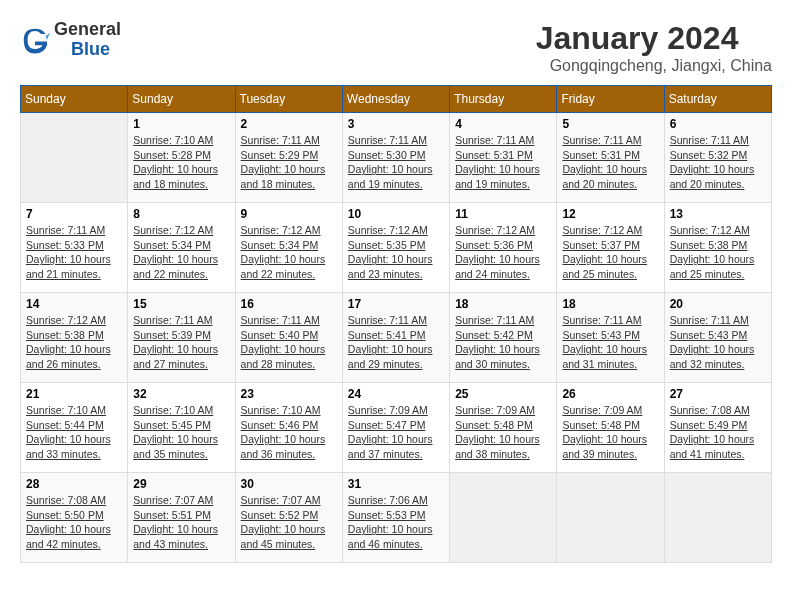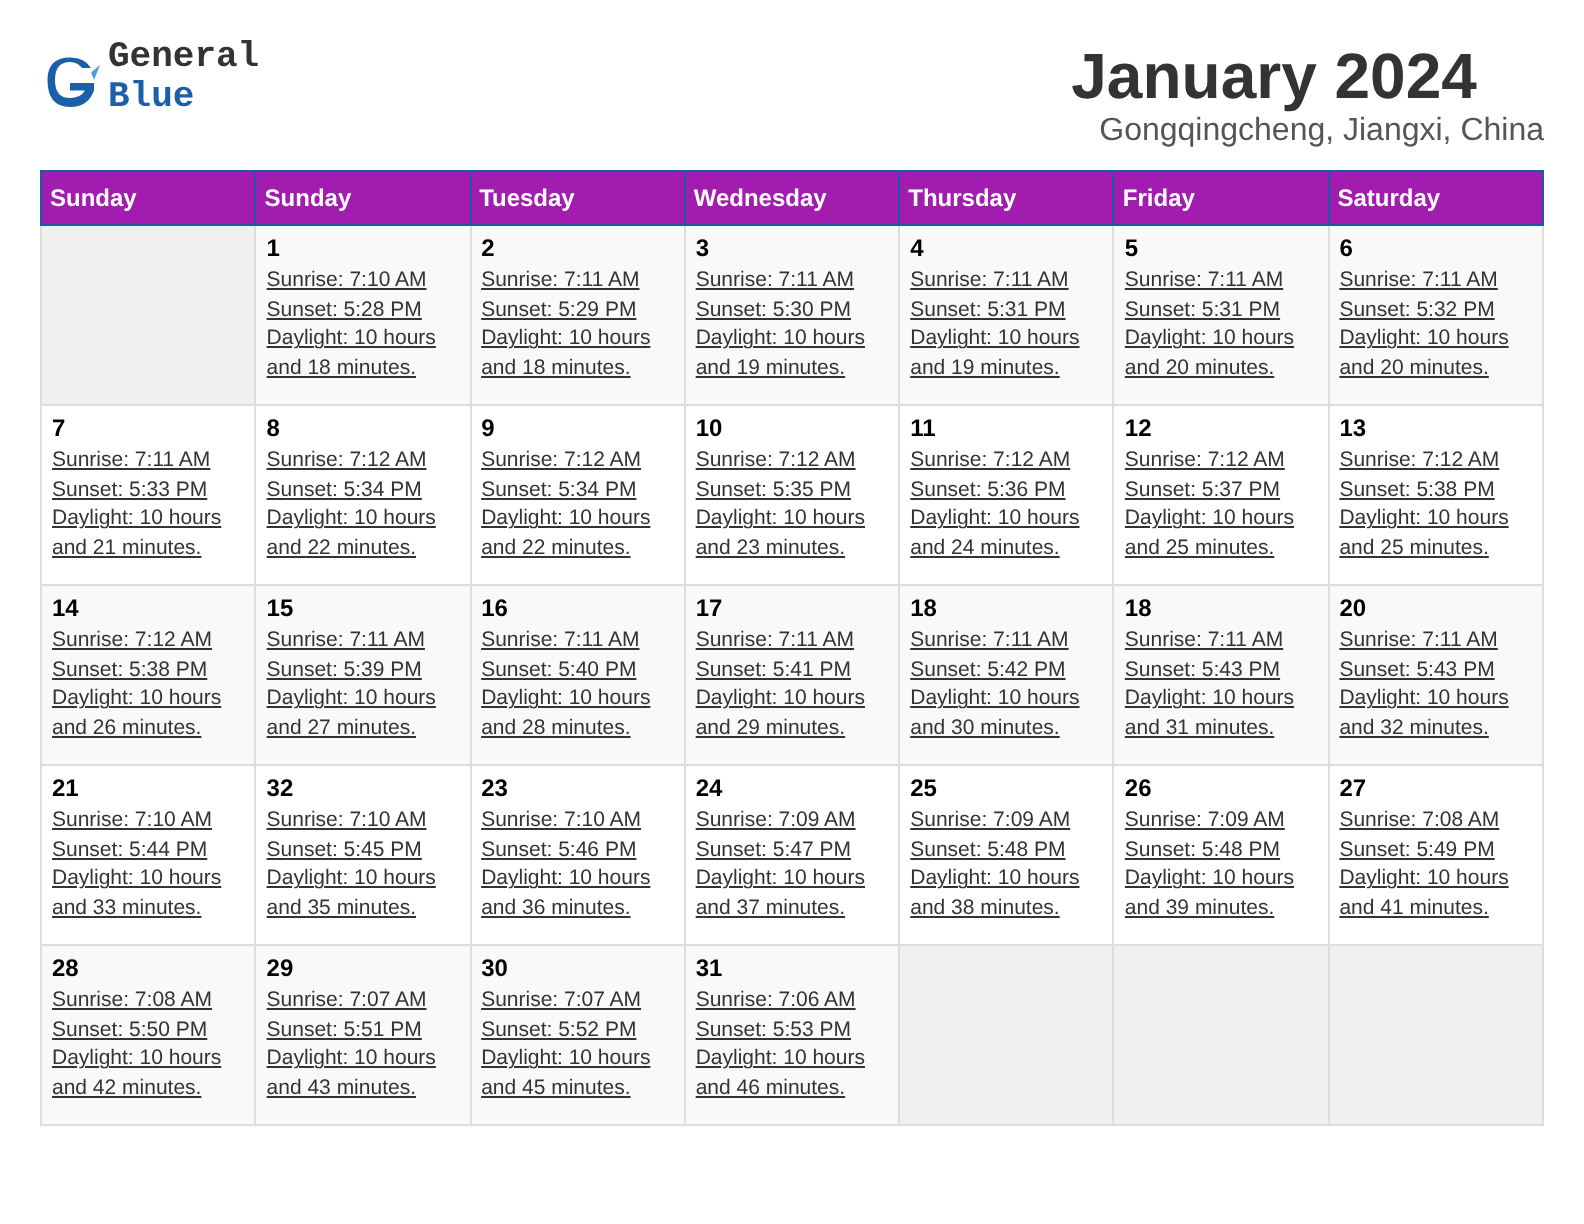--- a/index.html
+++ b/index.html
@@ -12,31 +12,30 @@
     }
     .header {
       display: flex;
       justify-content: space-between;
       align-items: flex-start;
       margin-bottom: 10px;
     }
     .logo {
       display: flex;
       align-items: center;
-      font-family: Liberation Mono, monospace;
     }
     .logo-text {
       display: flex;
       flex-direction: column;
       font-size: 18px;
       font-weight: bold;
       line-height: 1.1;
     }
     .logo-general { color: #333; }
-    .logo-blue { color: #1a5fa8; }
+    .logo-blue { color: #1a5fa8; margin-left: 17px; }
     .logo-icon {
       width: 30px;
       height: 30px;
       margin-right: 4px;
     }
     .title-area {
       text-align: left;
     }
     .month-title {
       font-size: 32px;
@@ -47,26 +46,26 @@
       font-size: 16px;
       color: #555;
       margin-left: 14px;
     }
     table {
       width: 100%;
       border-collapse: collapse;
       font-size: 11px;
     }
     thead tr th {
-      background-color: #a21caf;
+      background-color: #a16207;
       color: white;
       padding: 6px 4px;
       text-align: left;
       font-size: 12px;
-      font-weight: bold;
+      font-weight: normal;
       border: 1px solid #1a5aa8;
     }
     tbody tr {
       border-bottom: 1px solid #ccc;
     }
     tbody tr:nth-child(odd) {
       background-color: #f9f9f9;
     }
     tbody tr:nth-child(even) {
       background-color: #ffffff;

